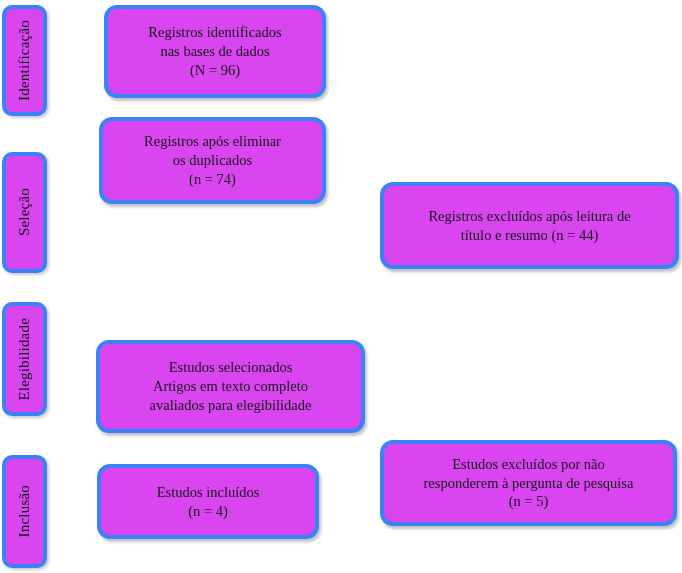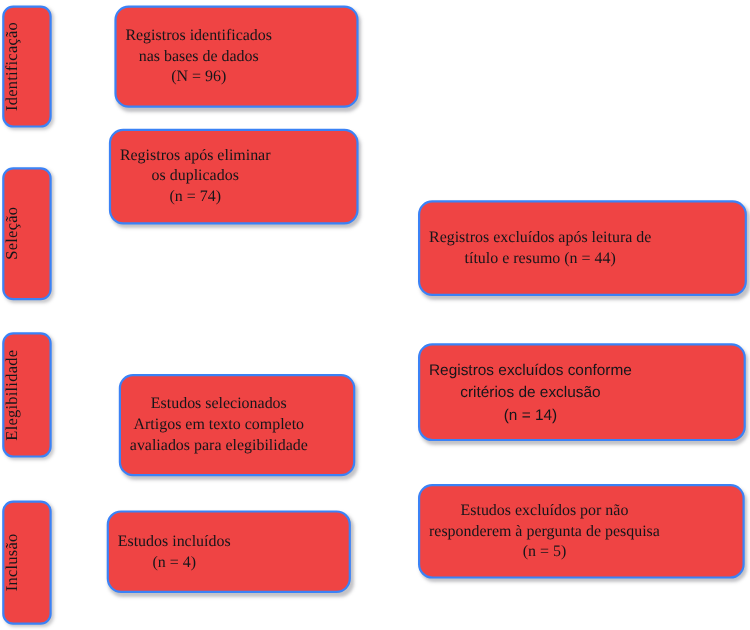--- a/index.html
+++ b/index.html
@@ -20,27 +20,27 @@
     position: absolute;
     left: 0; top: 0;
     width: 682px;
     height: 573px;
   }
 
   
   .node {
     position: absolute;
     box-sizing: border-box;
-    background: #ef4444;
-    border: 2px solid #3b82f6;
+    background: #d946ef;
+    border: 4px solid #3b82f6;
     border-radius: 13px;
     box-shadow: 2px 3px 3px rgba(120,120,128,0.45);
     display: flex;
     align-items: center;
-    justify-content: flex-start;
+    justify-content: center;
     text-align: center;
     color: #15161a;
   }
 
   
   .stage {
     border-radius: 10px;
     box-shadow: 2px 2px 3px rgba(120,120,128,0.40);
   }
   .stage .stage-label {
@@ -69,21 +69,21 @@
 
   
   #stage-identificacao { left: 2px;   top: 5px;   width: 45px;  height: 111px; }
   #stage-selecao       { left: 2px;   top: 152px; width: 45px;  height: 121px; }
   #stage-elegibilidade { left: 2px;   top: 302px; width: 45px;  height: 114px; }
   #stage-inclusao      { left: 2px;   top: 455px; width: 45px;  height: 113px; }
 
   #box-identificados   { left: 104px; top: 5px;   width: 222px; height: 93px; }
   #box-duplicados      { left: 99px;  top: 117px; width: 227px; height: 87px; }
   #box-rastreados      { left: 99px;  top: 227px; width: 227px; height: 82px; }
-  #box-selecionados    { left: 96px;  top: 340px; width: 215px; height: 93px; margin-left: 12px; }
+  #box-selecionados    { left: 96px;  top: 340px; width: 269px; height: 93px; }
   #box-incluidos       { left: 97px;  top: 464px; width: 222px; height: 75px; }
 
   #box-excl-titulo     { left: 380px; top: 182px; width: 299px; height: 87px; }
   #box-excl-criterios  { left: 380px; top: 312px; width: 298px; height: 89px; }
   #box-excl-pergunta   { left: 380px; top: 440px; width: 297px; height: 86px; }
 </style>
 </head>
 <body>
 
 <div id="diagram">
@@ -126,25 +126,20 @@
   <div class="node" id="box-incluidos">
     <span class="node-text">Estudos incluídos
 (n = 4)</span>
   </div>
 
   <div class="node" id="box-excl-titulo">
     <span class="node-text">Registros excluídos após leitura de
 título  e resumo (n = 44)</span>
   </div>
 
-  <div class="node sans" id="box-excl-criterios">
-    <span class="node-text">Registros excluídos conforme
-critérios de exclusão
-(n = 14)</span>
-  </div>
 
   <div class="node" id="box-excl-pergunta">
     <span class="node-text">Estudos excluídos por não
 responderem à pergunta de  pesquisa
 (n = 5)</span>
   </div>
 
 </div>
 
 </body></html>

